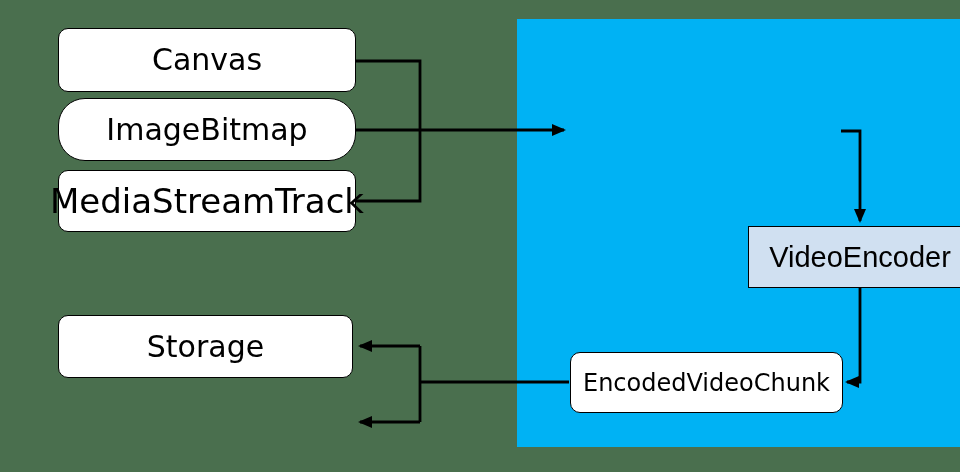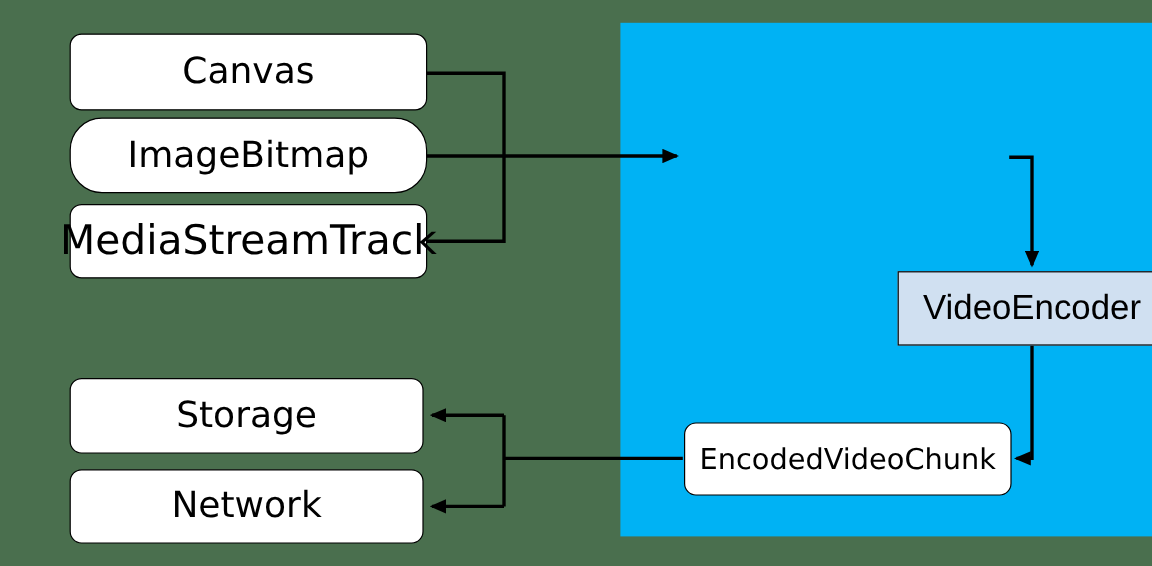--- a/index.html
+++ b/index.html
@@ -120,17 +120,14 @@
   </div>
 
   <div class="node rounded" id="node-encodedvideochunk">
     <span>EncodedVideoChunk</span>
   </div>
 
   <div class="node rounded" id="node-storage">
     <span>Storage</span>
   </div>
 
-  <div class="node rounded" id="node-network">
-    <span>Network</span>
-  </div>
 
 </div>
 
 </body></html>

